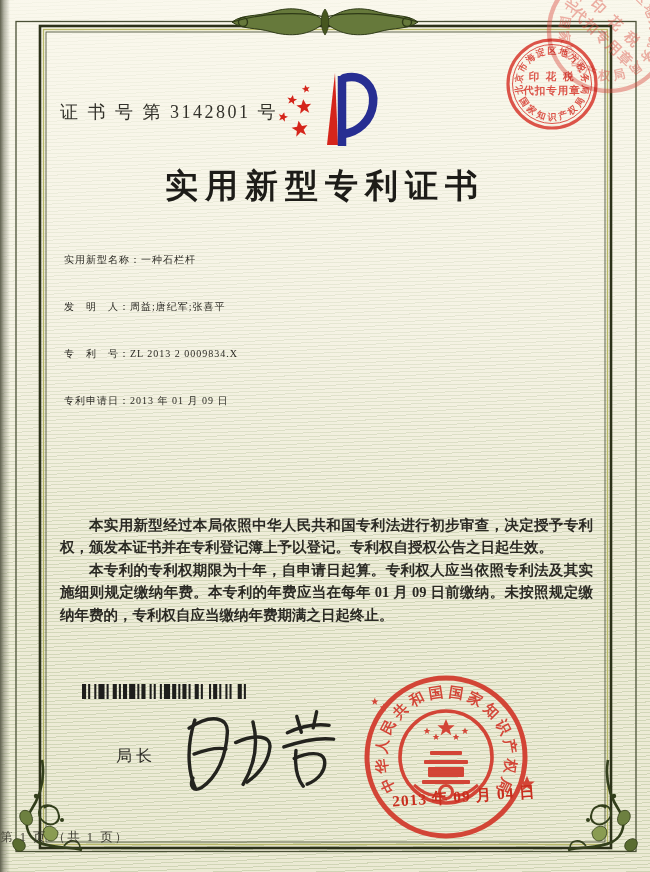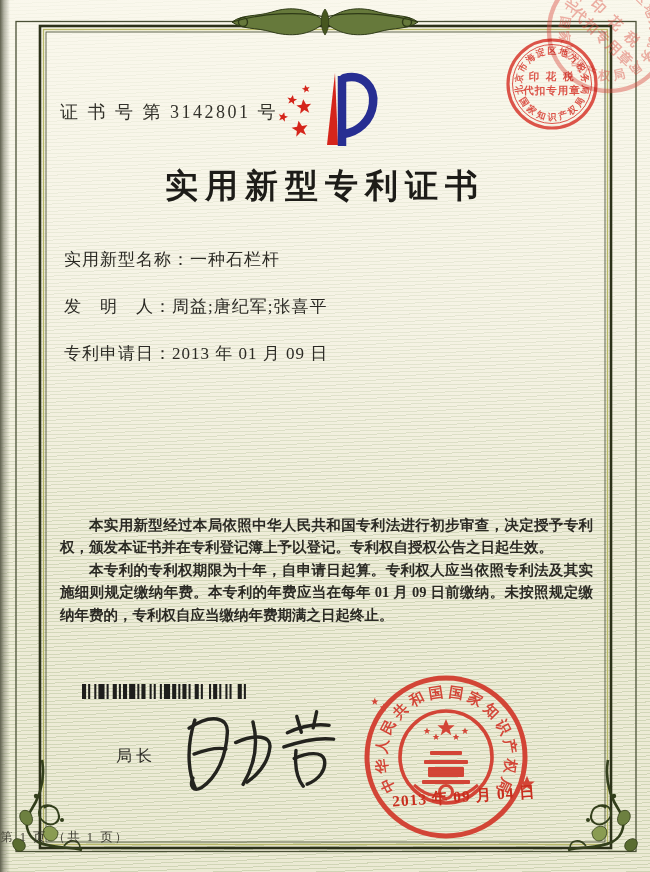--- a/index.html
+++ b/index.html
@@ -17,21 +17,21 @@
       repeating-linear-gradient(178deg, rgba(126,149,92,.30) 0 1px, rgba(255,255,255,0) 1px 3.6px);
   }
   .edge-left{position:absolute;left:0;top:0;bottom:0;width:10px;z-index:6;
     background:linear-gradient(90deg,#60614f 0%,rgba(96,97,79,.45) 40%,rgba(96,97,79,0) 100%);}
   .frame-svg{position:absolute;left:0;top:0;z-index:1;}
   .content{position:absolute;inset:0;z-index:2;}
   .cert-no{position:absolute;left:60px;top:64px;font-size:18px;letter-spacing:2.5px;color:#32312a;margin-top:36px;}
   .logo{position:absolute;left:258px;top:58px;width:130px;height:110px;}
   .title{position:absolute;left:0;right:0;top:164px;text-align:center;
     font-size:33px;font-weight:700;letter-spacing:7px;color:#1d1c18;}
-  .fields{position:absolute;left:64px;top:250px;font-size:17px;letter-spacing:1px;}
+  .fields{position:absolute;left:64px;top:250px;font-size:10px;letter-spacing:1px;}
   .field-row{margin:0 0 27px 0;line-height:20px;white-space:nowrap;}
   .field-label{color:#2b2a24;}
   .field-value{color:#2b2a24;}
   .paras{position:absolute;left:60px;top:514px;width:533px;
     font-size:14.5px;line-height:22.4px;text-align:justify;color:#2b2a24;font-weight:bold;}
   .paras p{margin:0;text-indent:2em;}
   .barcode{position:absolute;left:82px;top:684px;width:168px;height:15px;}
   .signer-title{position:absolute;left:116px;top:746px;font-size:16px;letter-spacing:4px;color:#2b2a24;}
   .signature{position:absolute;left:168px;top:704px;z-index:3;}
   .seal{position:absolute;left:356px;top:667px;z-index:3;mix-blend-mode:multiply;opacity:.94;}
@@ -105,20 +105,23 @@
     </svg>
 
     <div class="title">实用新型专利证书</div>
 
     <div class="fields">
       <div class="field-row">
         <span class="field-label">实用新型名称：</span><span class="field-value">一种石栏杆</span>
       </div>
       <div class="field-row">
         <span class="field-label">发　明　人：</span><span class="field-value">周益;唐纪军;张喜平</span>
+      </div>
+      <div class="field-row">
+        <span class="field-label">专　利　号：</span><span class="field-value">ZL 2013 2 0009834.X</span>
       </div>
       <div class="field-row">
         <span class="field-label">专利申请日：</span><span class="field-value">2013 年 01 月 09 日</span>
       </div>
     </div>
 
     <div class="paras">
       <p>本实用新型经过本局依照中华人民共和国专利法进行初步审查，决定授予专利权，颁发本证书并在专利登记簿上予以登记。专利权自授权公告之日起生效。</p>
       <p>本专利的专利权期限为十年，自申请日起算。专利权人应当依照专利法及其实施细则规定缴纳年费。本专利的年费应当在每年 01 月 09 日前缴纳。未按照规定缴纳年费的，专利权自应当缴纳年费期满之日起终止。</p>
     </div>

